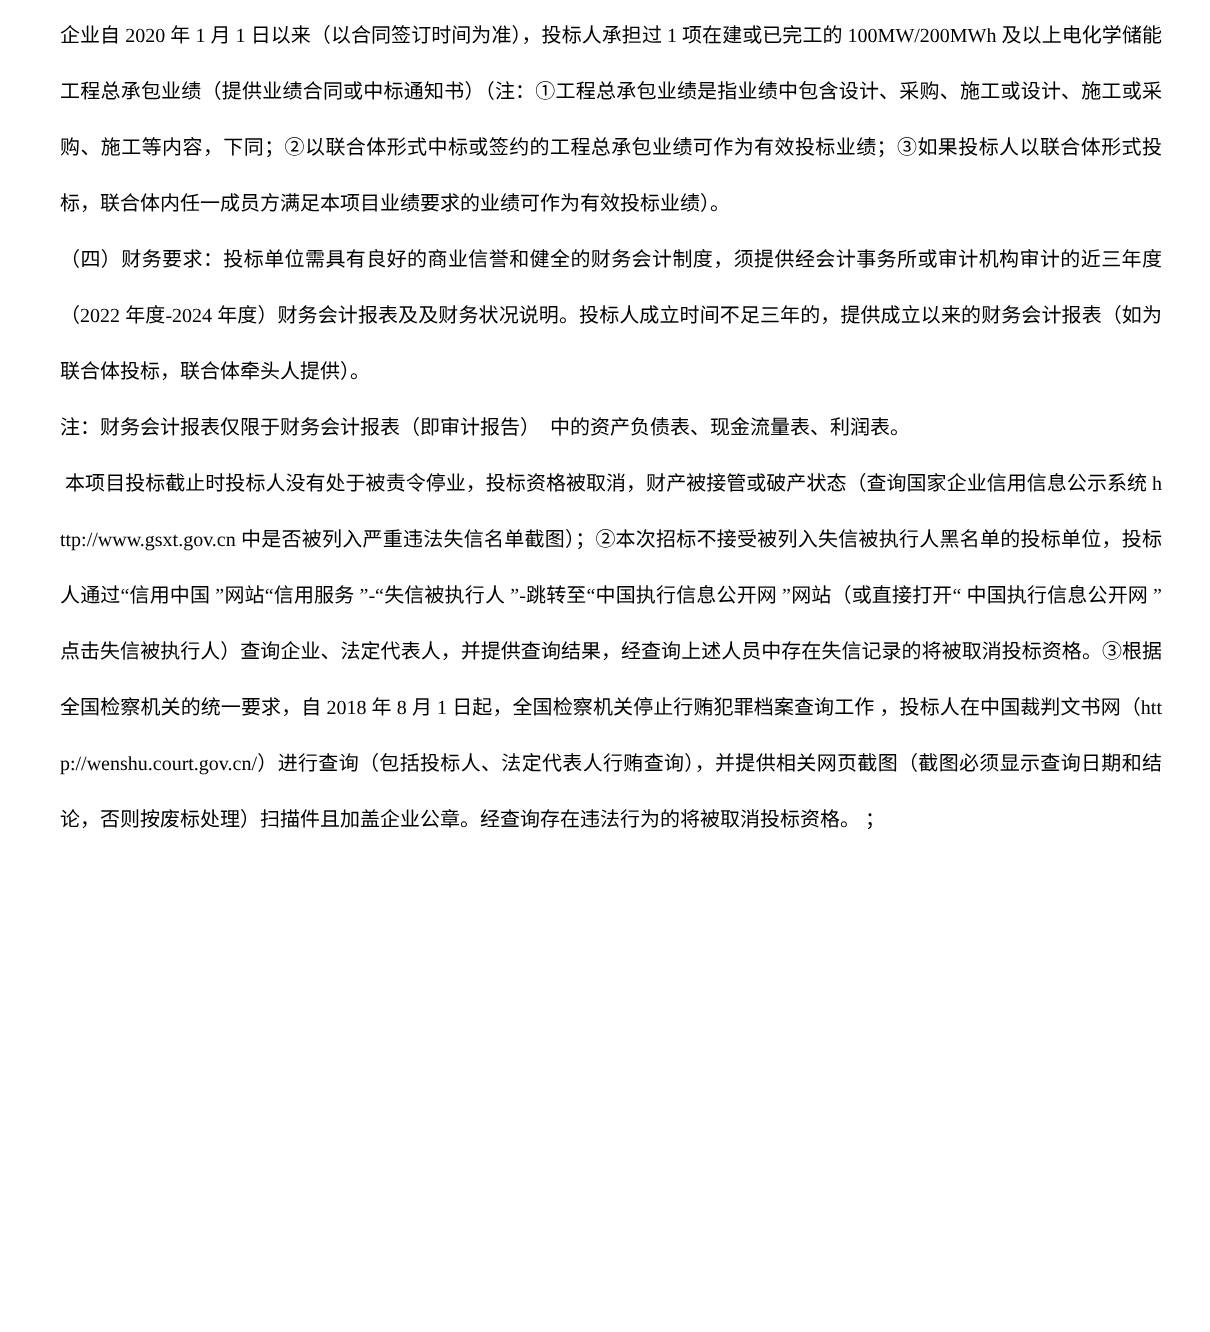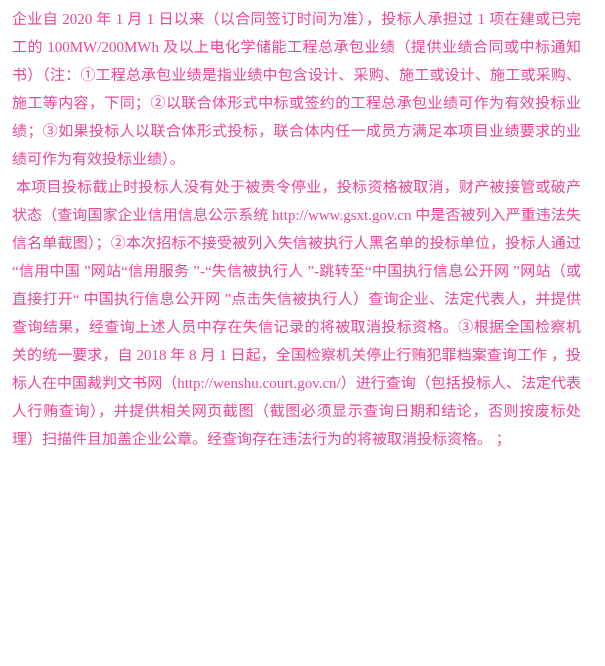--- a/index.html
+++ b/index.html
@@ -10,38 +10,40 @@
     width: 605px;
     height: 666px;
     background: #ffffff;
     overflow: hidden;
     box-sizing: border-box;
   }
   .page {
     width: 605px;
     height: 666px;
     box-sizing: border-box;
-    padding: 5px 24px 0 12px;
+    padding: 5px 24px 0 30px;
     background: #ffffff;
-    color: #ec4899;
+    color: #000000;
     font-family: "Liberation Serif", "DejaVu Serif", serif;
-    font-size: 15px;
+    font-size: 10px;
     line-height: 28px;
     text-align: justify;
   }
   .para {
     margin: 0;
     white-space: pre-wrap;
     word-break: break-all;
   }
 </style>
 </head>
 <body>
 
 <div class="page">
   <p class="para">企业自 2020 年 1 月 1 日以来（以合同签订时间为准），投标人承担过 1 项在建或已完工的 100MW/200MWh 及以上电化学储能工程总承包业绩（提供业绩合同或中标通知书）（注：①工程总承包业绩是指业绩中包含设计、采购、施工或设计、施工或采购、施工等内容，下同；②以联合体形式中标或签约的工程总承包业绩可作为有效投标业绩；③如果投标人以联合体形式投标，联合体内任一成员方满足本项目业绩要求的业绩可作为有效投标业绩）。</p>
 
+  <p class="para">（四）财务要求：投标单位需具有良好的商业信誉和健全的财务会计制度，须提供经会计事务所或审计机构审计的近三年度（2022 年度-2024 年度）财务会计报表及及财务状况说明。投标人成立时间不足三年的，提供成立以来的财务会计报表（如为联合体投标，联合体牵头人提供）。</p>
 
+  <p class="para">注：财务会计报表仅限于财务会计报表（即审计报告）　中的资产负债表、现金流量表、利润表。</p>
 
 
   <p class="para"> 本项目投标截止时投标人没有处于被责令停业，投标资格被取消，财产被接管或破产状态（查询国家企业信用信息公示系统 http://www.gsxt.gov.cn 中是否被列入严重违法失信名单截图）；②本次招标不接受被列入失信被执行人黑名单的投标单位，投标人通过“信用中国 ”网站“信用服务 ”-“失信被执行人 ”-跳转至“中国执行信息公开网 ”网站（或直接打开“ 中国执行信息公开网 ”点击失信被执行人）查询企业、法定代表人，并提供查询结果，经查询上述人员中存在失信记录的将被取消投标资格。③根据全国检察机关的统一要求，自 2018 年 8 月 1 日起，全国检察机关停止行贿犯罪档案查询工作 ，投标人在中国裁判文书网（http://wenshu.court.gov.cn/）进行查询（包括投标人、法定代表人行贿查询），并提供相关网页截图（截图必须显示查询日期和结论，否则按废标处理）扫描件且加盖企业公章。经查询存在违法行为的将被取消投标资格。 ；</p>
 
 </div>
 
 </body></html>

